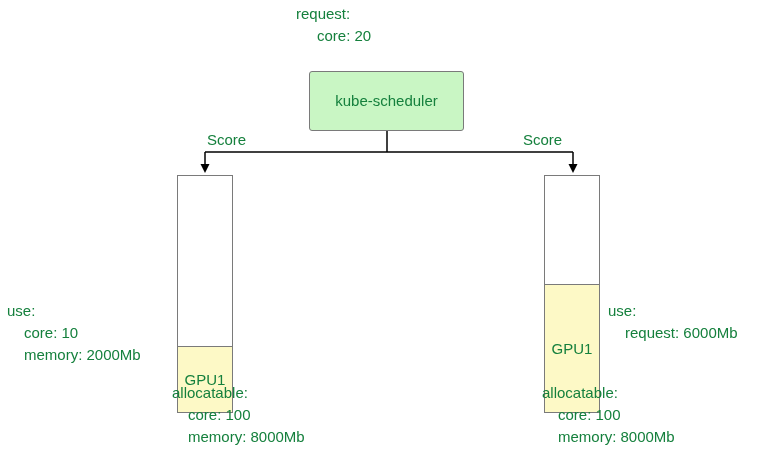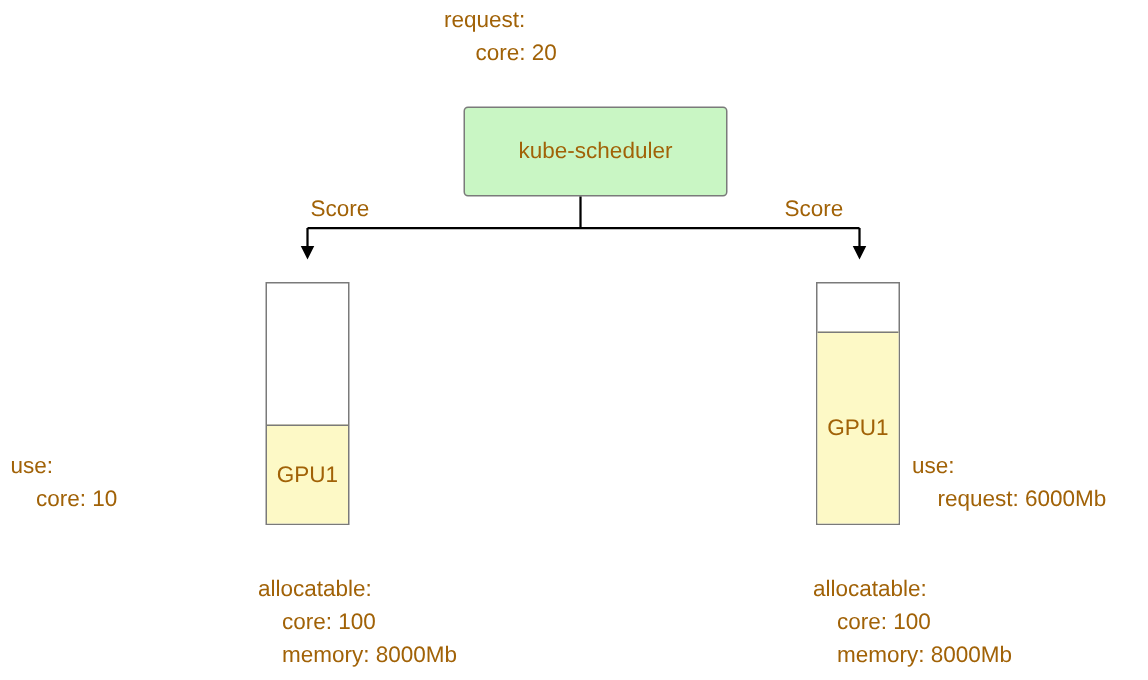--- a/index.html
+++ b/index.html
@@ -7,46 +7,45 @@
     padding: 0;
     background: #ffffff;
     font-family: "Liberation Sans", "DejaVu Sans", sans-serif;
   }
   #canvas {
     position: relative;
     width: 765px;
     height: 453px;
     background: var(--bg, #ffffff);
     overflow: hidden;
-    color: #a16207;
+    color: #15803d;
     font-size: 15px;
     line-height: 22px;
   }
   .abs { position: absolute; }
 
   
   .scheduler-box {
     left: 309px; top: 71px;
-    width: 176px; height: 60px;
+    width: 155px; height: 60px;
     background: var(--scheduler-fill, #c9f6c4);
     border: 1px solid var(--box-border, #7a7a7a);
     border-radius: 3px;
     box-sizing: border-box;
     display: flex;
     align-items: center;
     justify-content: center;
   }
 
   
   .node-rect {
-    width: 56px; height: 162px;
+    width: 56px; height: 238px;
     background: #ffffff;
     border: 1px solid var(--box-border, #7a7a7a);
     box-sizing: border-box;
-    margin-top: 13px;
   }
   .node-left  { left: 177px; top: 175px; }
   .node-right { left: 544px; top: 175px; }
   .gpu-seg {
     position: absolute;
     left: 0; right: 0; bottom: 0;
     background: var(--gpu-fill, #fdf9c6);
     border-top: 1px solid var(--box-border, #7a7a7a);
     display: flex;
     align-items: center;
@@ -115,20 +114,21 @@
 
   <div class="abs node-rect node-right">
     <div class="gpu-seg gpu-seg-right">
       <span>GPU1</span>
     </div>
   </div>
 
   <div class="abs text-block use-left">
     <div>use:</div>
     <div class="indent">core: 10</div>
+    <div class="indent">memory: 2000Mb</div>
   </div>
 
   <div class="abs text-block use-right">
     <div>use:</div>
     <div class="indent">request: 6000Mb</div>
   </div>
 
   <div class="abs text-block alloc-left">
     <div>allocatable:</div>
     <div class="indent">core: 100</div>

